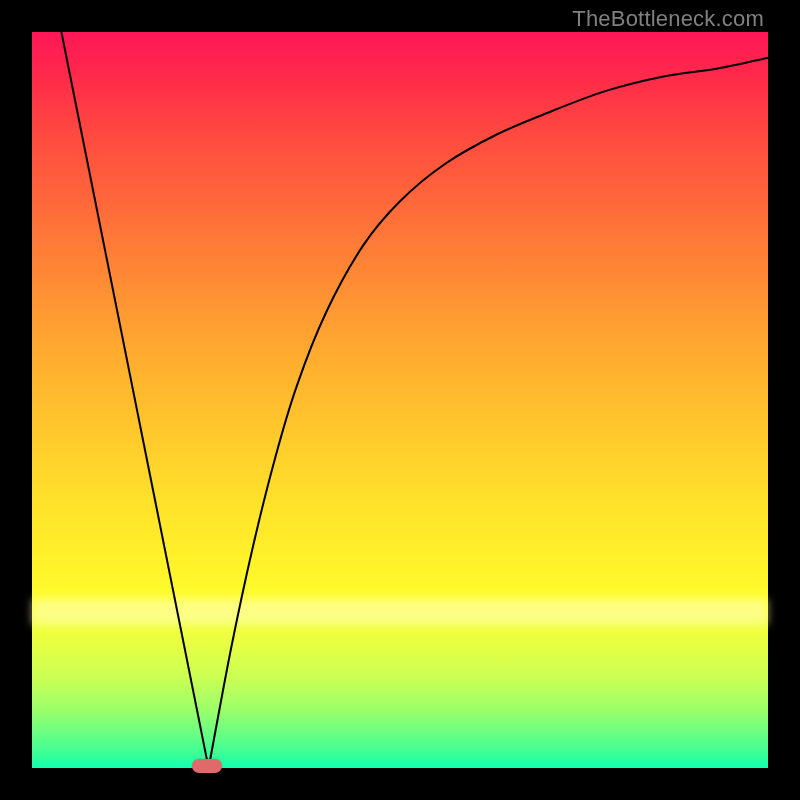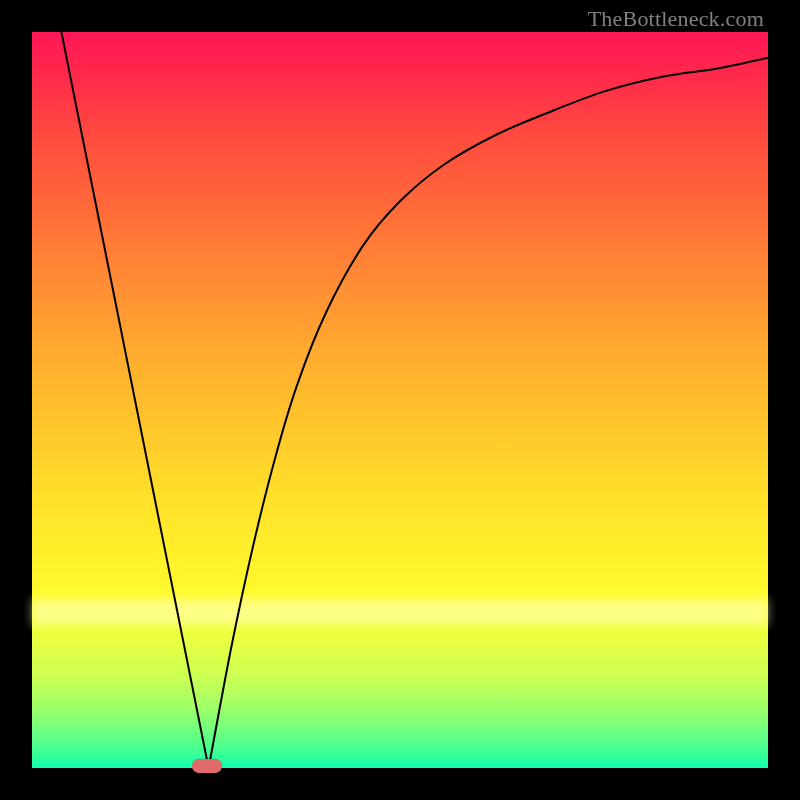--- a/index.html
+++ b/index.html
@@ -43,21 +43,21 @@
     top: 77%;
     height: 3.6%;
     background: rgba(255,255,200,0.55);
     filter: blur(4px);
   }
   .watermark {
     position: absolute;
     top: 6px;
     right: 36px;
     color: #808080;
-    font-family: Liberation Serif, serif;
+    font-family: Liberation Sans, sans-serif;
     font-size: 22px;
     letter-spacing: 0.2px;
     user-select: none;
   }
   .marker {
     position: absolute;
     width: 30px;
     height: 14px;
     background: #e06a6a;
     border-radius: 7px;

